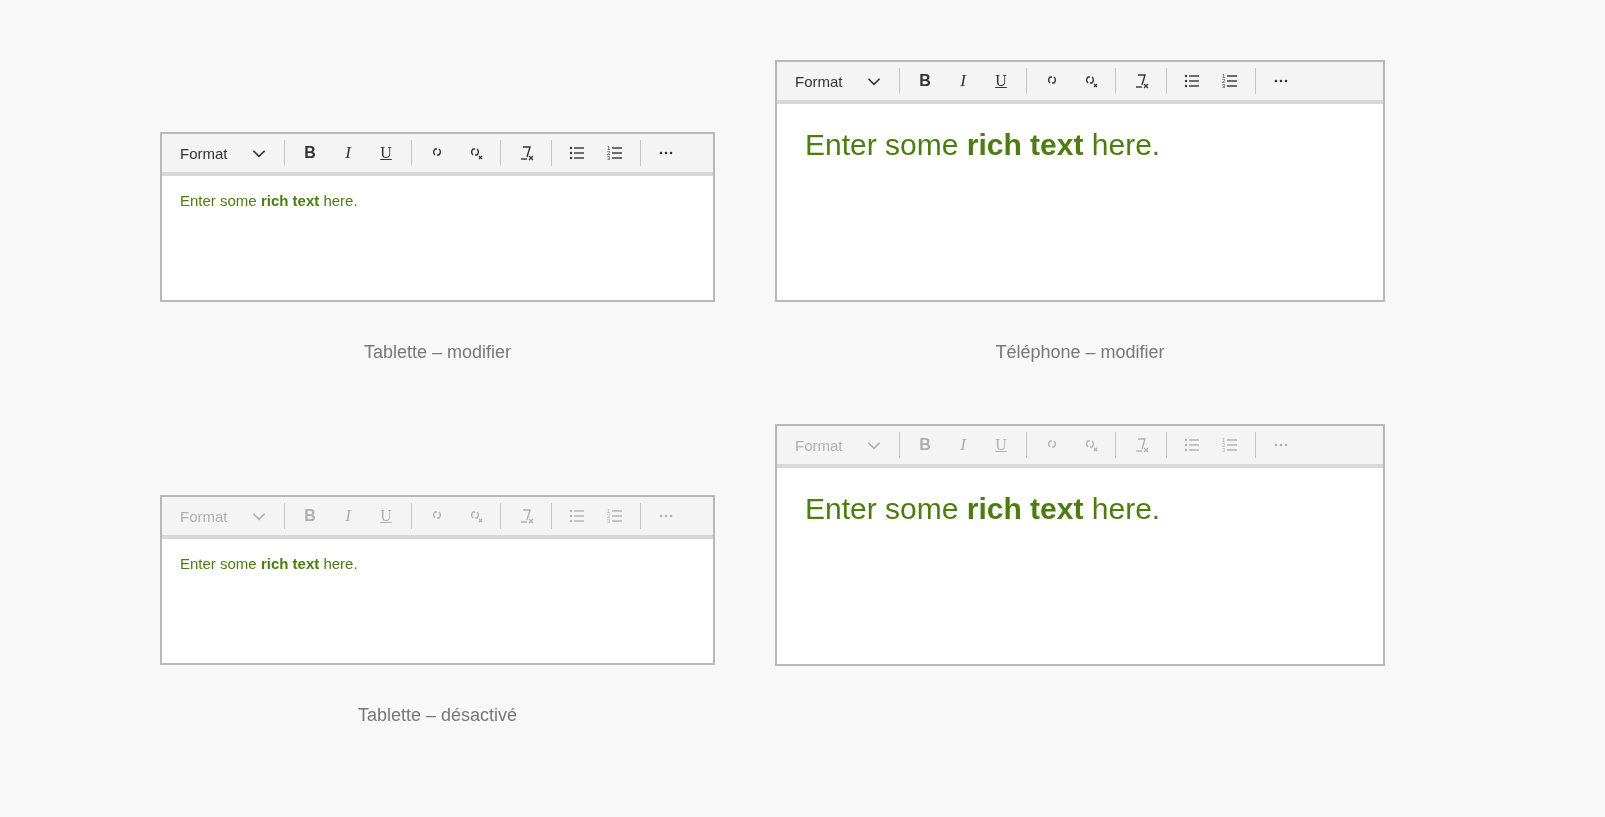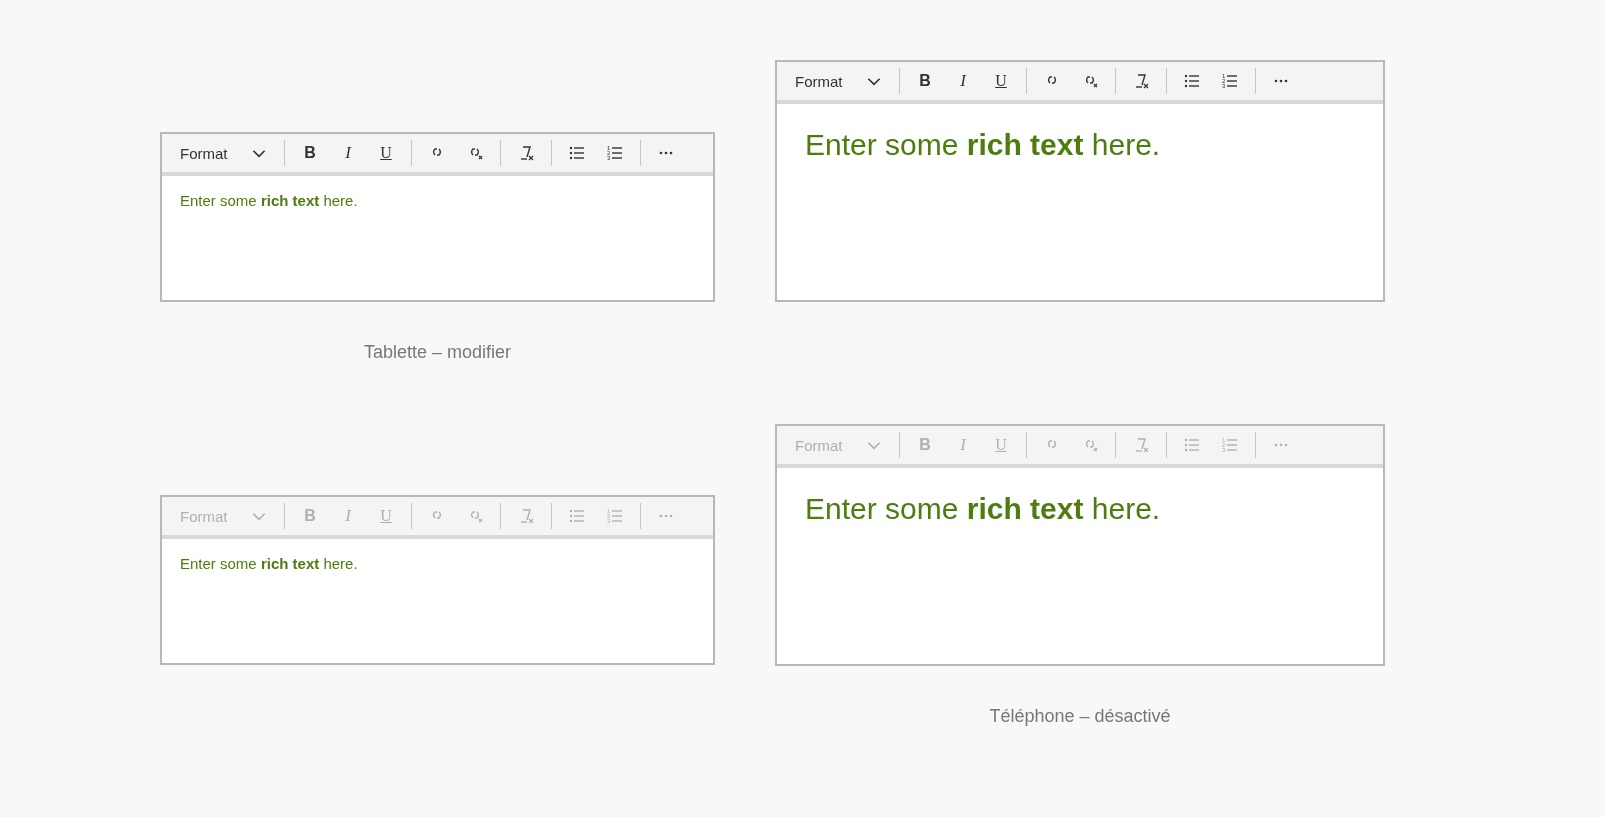--- a/index.html
+++ b/index.html
@@ -268,20 +268,21 @@
             <svg viewBox="0 0 18 18">
               <use href="#i-more"></use>
             </svg>
           </span>
         </div>
     </div>
     <div class="content large">
       <span>Enter some </span><b>rich text</b><span> here.</span>
     </div>
   </div>
+  <div class="caption">Téléphone – modifier</div>
 </div>
 
 <div class="cell" id="c3">
   <div class="editor disabled">
     <div class="toolbar">
       <div class="tb-btn format">
         <span class="format-label">Format</span>
         <span>
             <svg viewBox="0 0 16 16">
               <use href="#i-caret"></use>
@@ -342,20 +343,21 @@
             <svg viewBox="0 0 18 18">
               <use href="#i-more"></use>
             </svg>
           </span>
         </div>
     </div>
     <div class="content">
       <span>Enter some </span><b>rich text</b><span> here.</span>
     </div>
   </div>
+  <div class="caption">Tablette – désactivé</div>
 </div>
 
 <div class="cell" id="c4">
   <div class="editor disabled">
     <div class="toolbar">
       <div class="tb-btn format">
         <span class="format-label">Format</span>
         <span>
             <svg viewBox="0 0 16 16">
               <use href="#i-caret"></use>
@@ -416,14 +418,13 @@
             <svg viewBox="0 0 18 18">
               <use href="#i-more"></use>
             </svg>
           </span>
         </div>
     </div>
     <div class="content large">
       <span>Enter some </span><b>rich text</b><span> here.</span>
     </div>
   </div>
-  <div class="caption">Téléphone – désactivé</div>
 </div>
 
 </body></html>

